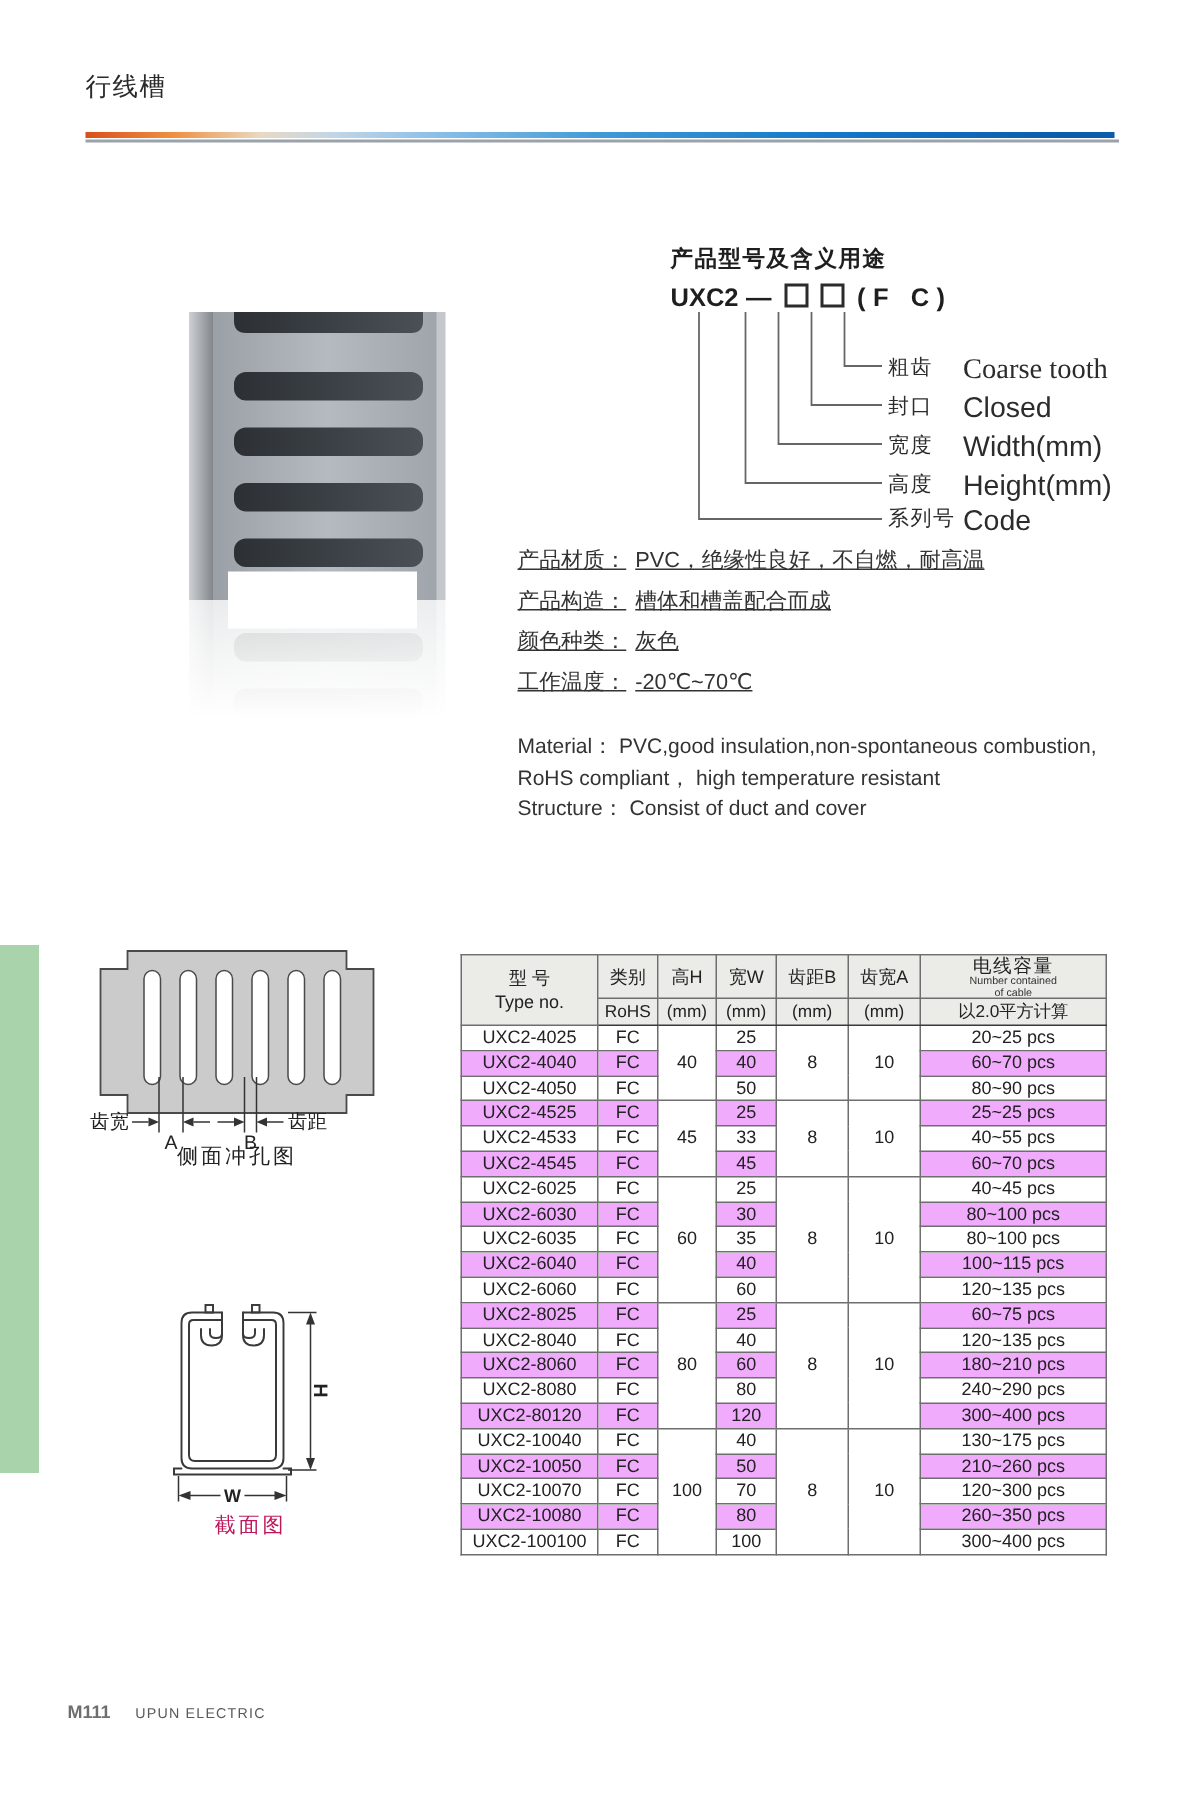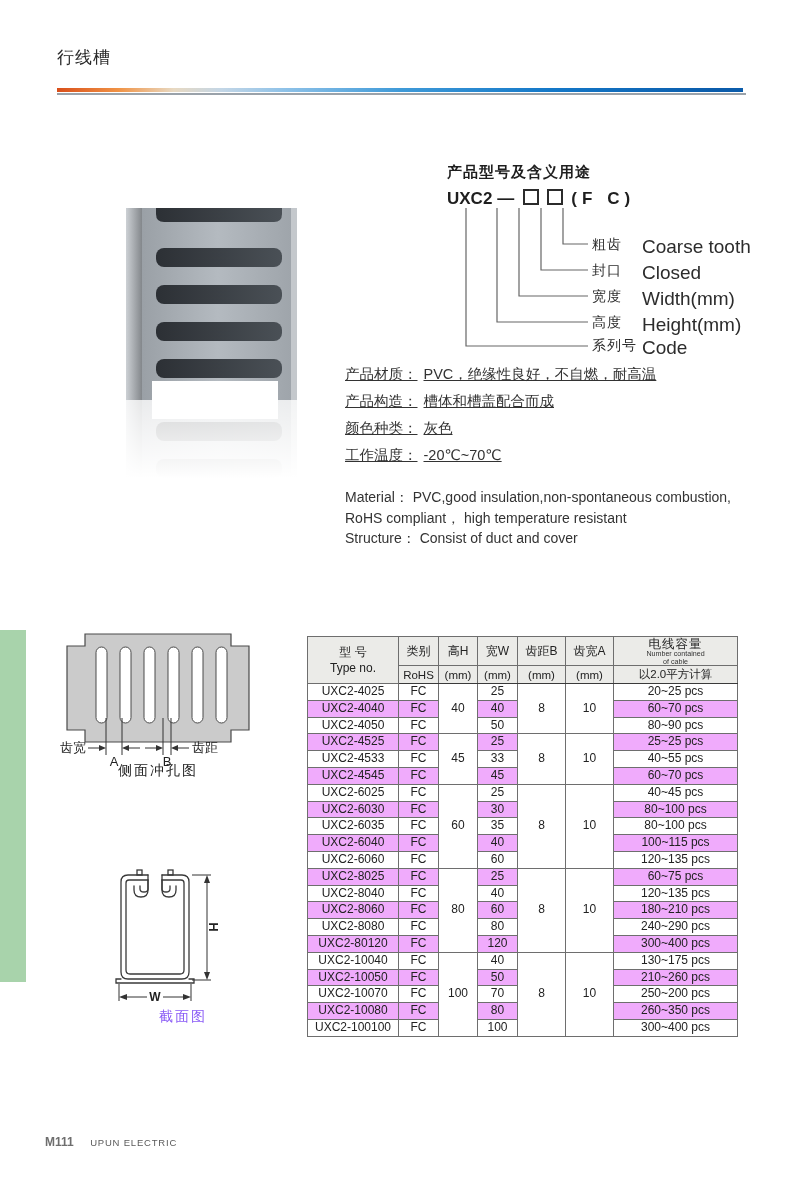--- a/index.html
+++ b/index.html
@@ -38,21 +38,21 @@
   .specs-en{left:345px;top:487px;width:440px;font-size:14px;color:#333;}
   .specs-en .spec-line-en{line-height:20.5px;white-space:nowrap;}
 
   
   .side-tab{left:0;top:630px;width:26px;height:352px;background:#a8d3ab;}
 
   
   .side-punch{left:52px;top:628px;}
   .side-punch-caption{left:78px;top:762px;width:160px;text-align:center;font-size:14px;color:#222;letter-spacing:2px;}
   .cross-section{left:112px;top:862px;}
-  .cross-caption{left:128px;top:1008px;width:110px;text-align:center;font-size:14px;color:#8b5cf6;letter-spacing:2px;}
+  .cross-caption{left:112px;top:1008px;width:110px;text-align:center;font-size:14px;color:#be185d;letter-spacing:2px;}
 
   
   .table-wrap{left:307px;top:636px;}
   table.spec-table{border-collapse:collapse;table-layout:fixed;width:430px;font-size:12px;color:#222;border:1.6px solid #3a3a3a;}
   table.spec-table th,table.spec-table td{border:1px solid #6e6e6e;padding:0;text-align:center;font-weight:normal;
       overflow:hidden;white-space:nowrap;}
   table.spec-table thead th{background:#ebebe8;}
   th.h-type{text-align:left;padding-left:8px;line-height:1.35;}
   .hdr-r1 th{height:28px;}
   .hdr-r2 th{height:17px;}
@@ -124,21 +124,21 @@
   <svg class="abs model-lines" width="310" height="150" viewBox="0 0 310 150">
     <g fill="none" stroke="#666" stroke-width="1.2">
       <polyline points="118,2 118,38 143,38"></polyline>
       <polyline points="96,2 96,64 143,64"></polyline>
       <polyline points="74,2 74,90 143,90"></polyline>
       <polyline points="52,2 52,116 143,116"></polyline>
       <polyline points="21,2 21,140 143,140"></polyline>
     </g>
   </svg>
   <div class="abs model-labels">
-      <div class="model-label-row" style="top: 30px;">
+      <div class="model-label-row" style="top: 30px; font-family: Liberation Serif, serif;">
         <span class="cn">粗齿</span>
         <span class="en">Coarse tooth</span>
       </div>
       <div class="model-label-row" style="top: 56px;">
         <span class="cn">封口</span>
         <span class="en">Closed</span>
       </div>
       <div class="model-label-row" style="top: 82px;">
         <span class="cn">宽度</span>
         <span class="en">Width(mm)</span>
@@ -391,21 +391,21 @@
           <tr>
             <td class="td-type alt">UXC2-10050</td>
             <td class="alt">FC</td>
             <td class="alt">50</td>
             <td class="alt">210~260 pcs</td>
           </tr>
           <tr>
             <td class="td-type">UXC2-10070</td>
             <td>FC</td>
             <td>70</td>
-            <td>250~200 pcs</td>
+            <td>120~300 pcs</td>
           </tr>
           <tr>
             <td class="td-type alt">UXC2-10080</td>
             <td class="alt">FC</td>
             <td class="alt">80</td>
             <td class="alt">260~350 pcs</td>
           </tr>
           <tr>
             <td class="td-type">UXC2-100100</td>
             <td>FC</td>

